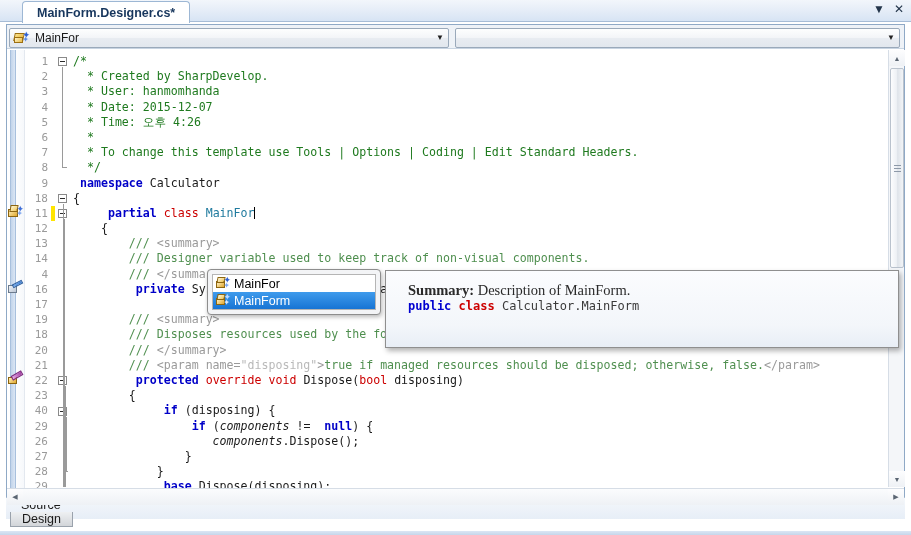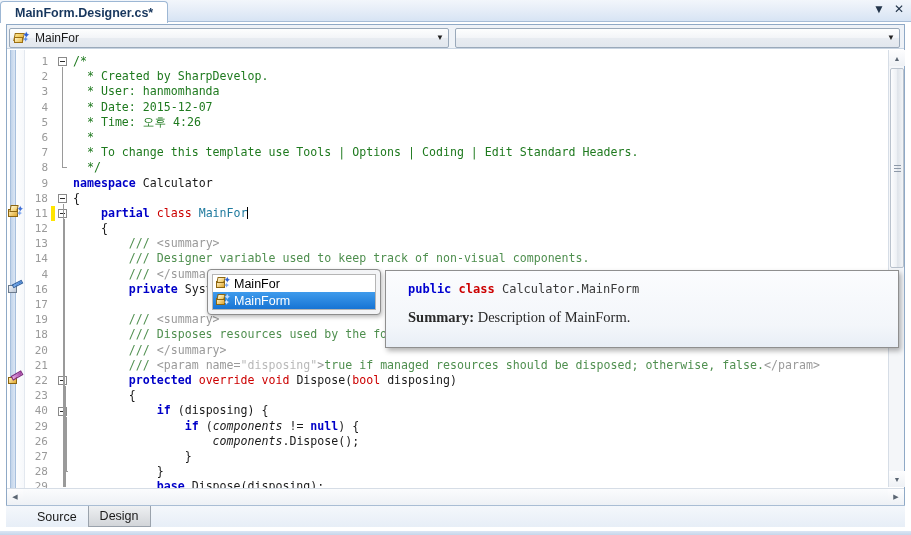--- a/index.html
+++ b/index.html
@@ -28,21 +28,21 @@
   #tabstrip {
     position: absolute;
     left: 0; top: 0;
     width: 911px; height: 22px;
     background: linear-gradient(to bottom, #f2f6fb 0%, #e4ecf7 55%, #d7e4f4 100%);
     border-bottom: 1px solid #a6bcd6;
     box-sizing: border-box;
   }
   .doc-tab {
     position: absolute;
-    left: 0; top: 1px;
+    left: 22px; top: 1px;
     height: 21px;
     padding: 0 14px 0 14px;
     background: #ffffff;
     border: 1px solid #9db7d4;
     border-bottom: none;
     border-radius: 4px 4px 0 0;
     display: flex; align-items: center;
     font-size: 12.5px;
     font-weight: bold;
     color: #17365d;
@@ -222,21 +222,21 @@
   }
   .code-line {
     height: 15.2px;
     line-height: 15.2px;
     white-space: pre;
   }
   .c-comment  { color: #1f7a1f; }
   .c-doc      { color: #4f8f4f; }
   .c-doctag   { color: #9a9a9a; }
   .c-docstr   { color: #b9b9b9; }
-  .c-kw       { color: #0000c8; font-weight: bold; }
+  .c-kw       { color: #0000c8; font-weight: bold; margin-left: 7px; }
   .c-kw2      { color: #cc0000; }
   .c-cls      { color: #1f7a9e; }
   .c-plain    { color: #1a1a1a; }
   .c-ital     { font-style: italic; text-align: right; }
   .caret {
     display: inline-block;
     width: 1px; height: 12px;
     background: #000;
     vertical-align: -2px;
     margin-left: -0.5px;
@@ -431,27 +431,28 @@
     border-top: 1px solid #d6dde6;
     box-sizing: border-box;
     z-index: 20;
   }
   #hscroll .sb-arrow.left { left: 0; top: 0; height: 16px; }
   #hscroll .sb-arrow.right { right: 0; top: 0; height: 16px; }
 
   
   #viewtabs {
     position: absolute;
-    left: 6px; bottom: 8px;
+    left: 6px; bottom: 16px;
     width: 899px; height: 22px;
     border-top: 1px solid #a9bdd4;
     background: linear-gradient(to bottom,#f4f7fb,#e7eef7);
     box-sizing: border-box;
     display: flex; align-items: flex-start;
-    padding-left: 20px;
+    padding-left: 4px;
+    flex-direction: column;
   }
   .vtab {
     height: 21px;
     padding: 0 11px;
     display: flex; align-items: center;
     font-size: 12.5px;
     color: #1a1a1a;
     box-sizing: border-box;
     border: 1px solid transparent;
   }
@@ -596,25 +597,25 @@
                 <span class="e2"></span>
                 <span class="sp1">✦</span>
                 <span class="sp2">✦</span>
               </span>
               <span>MainForm</span>
             </div>
           </div>
       </div>
 
       <div id="tooltip">
-        <div id="tt-sig"><span class="tt-kw-blue">public</span><span class="tt-id"> </span><span class="tt-kw-red">class</span><span class="tt-id"> Calculator.MainForm</span></div>
         <div id="tt-summary">
           <b>Summary:</b>
           <span>Description of MainForm.</span>
         </div>
+        <div id="tt-sig"><span class="tt-kw-blue">public</span><span class="tt-id"> </span><span class="tt-kw-red">class</span><span class="tt-id"> Calculator.MainForm</span></div>
       </div>
 
     </div>
 
     <div id="vscroll">
       <div class="sb-arrow up">▲</div>
       <div id="vthumb"></div>
       <div class="sb-arrow down">▼</div>
     </div>
 

